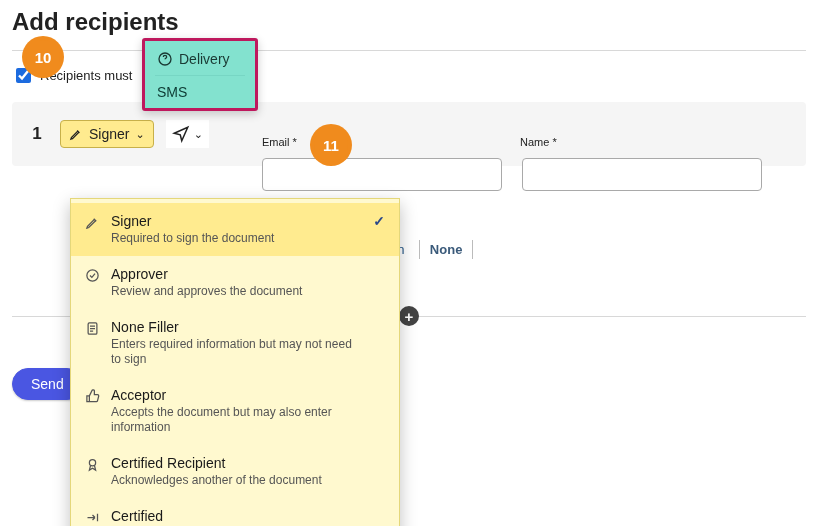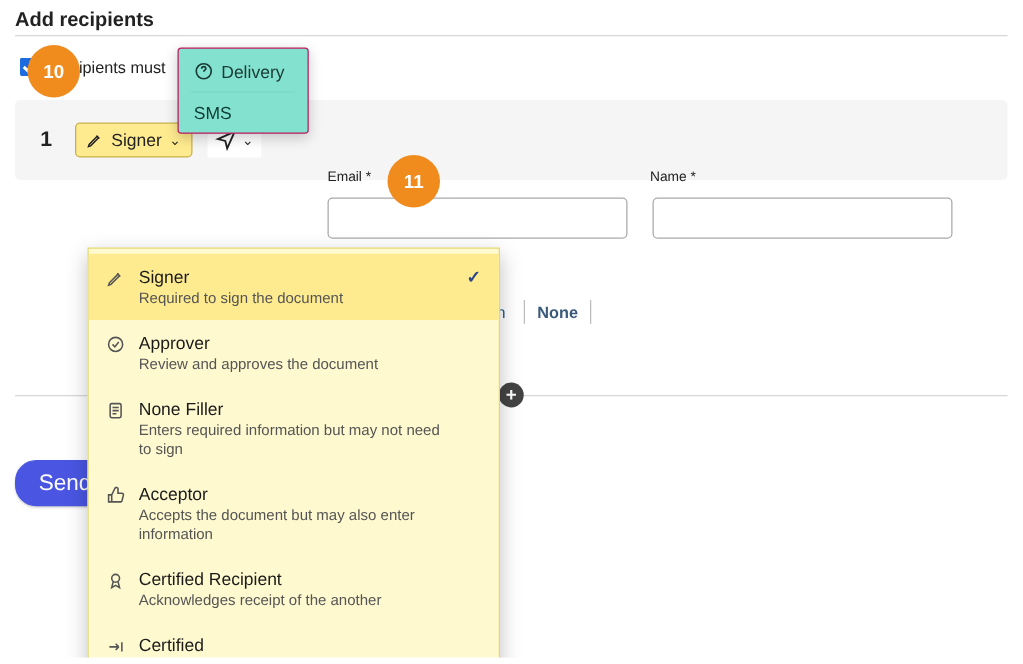--- a/index.html
+++ b/index.html
@@ -1,36 +1,36 @@
 <!DOCTYPE html>
 <html><head>
 <meta charset="utf-8">
 <style>
   * { box-sizing: border-box; font-family: -apple-system, BlinkMacSystemFont, "Segoe UI", Arial, sans-serif; }
   body { margin: 0; padding: 8px 12px; background: #fff; color: #222; font-size: 14px; width: 818px; position: relative; }
-  h1.page-title { font-size: 16px; font-weight: 600; margin: 0 0 2px 0; }
+  h1.page-title { font-size: 24px; font-weight: 600; margin: 0 0 14px 0; }
   hr.divider { border: none; border-top: 1px solid #d8d8d8; margin: 0 0 14px 0; }
   .row-check { display: flex; align-items: center; gap: 6px; margin-bottom: 16px; font-size: 13px; }
   input[type="checkbox"] { width: 15px; height: 15px; accent-color: #1c6bdf; }
 
   .recipient-block { background: #f5f5f5; border-radius: 4px; padding: 18px 14px 18px 14px; display: flex; align-items: center; gap: 12px; position: relative; }
   .rec-number { font-size: 17px; font-weight: 600; width: 22px; text-align: center; }
   .role-btn { display: inline-flex; align-items: center; gap: 6px; background: #ffeb8f; border: 1px solid #c7b04a; padding: 5px 8px; border-radius: 4px; cursor: pointer; font-size: 14px; position: relative; }
   .role-btn svg { width: 14px; height: 14px; }
   .chev { font-size: 11px; }
   .delivery-btn { display: inline-flex; align-items: center; gap: 4px; background: #fff; border: none; padding: 5px 6px; cursor: pointer; }
   .delivery-btn svg { width: 18px; height: 18px; }
   input.text-field { border: 1px solid #a9a9a9; border-radius: 4px; padding: 6px 8px; font-size: 14px; width: 240px; height: 33px; background: #fff; }
   .auth-val { color: #3a5a7a; border-left: 1px solid #bbb; border-right: 1px solid #bbb; padding: 2px 10px; font-weight: bold; }
   .add-more-icon { display:inline-flex; width: 20px; height: 20px; border-radius: 50%; background: #444; color:#fff; align-items:center; justify-content:center; font-size:15px; font-weight:700; cursor:pointer;}
 
-  button.send { background: #4a56e2; border: 1px solid #4a56e2; color: #fff; padding: 7px 18px; border-radius: 17px; font-size: 18px; cursor: pointer; box-shadow: 0 1px 2px rgba(0,0,0,.2);}
+  button.send { background: #4a56e2; border: 1px solid #4a56e2; color: #fff; padding: 7px 18px; border-radius: 17px; font-size: 14px; cursor: pointer; box-shadow: 0 1px 2px rgba(0,0,0,.2);}
 
   
-  .delivery-pop { position: absolute; left: 130px; top: 30px; width: 105px; background: #83e2cf; border: 1px solid #be185d; border-radius: 3px; padding: 0; box-shadow: 0 3px 10px rgba(0,0,0,.2); z-index: 40; }
+  .delivery-pop { position: absolute; left: 130px; top: 30px; width: 116px; background: #83e2cf; border: 3px solid #be185d; border-radius: 3px; padding: 0; box-shadow: 0 3px 10px rgba(0,0,0,.2); z-index: 40; }
   .delivery-pop .dp-head { display:flex; align-items:center; gap:6px; padding: 10px 12px 8px; font-size: 14px; color:#1a3a34; }
   .delivery-pop .dp-head svg { width:16px;height:16px; }
   .delivery-pop .dp-sep { margin: 0 10px; border-top:1px solid #5fbfad55; }
   .delivery-pop .dp-item { padding: 8px 12px; display:flex; align-items:center; justify-content:space-between; font-size:14px; color:#0d3a33; cursor:pointer; }
   .delivery-pop .dp-item.selected::after { content:"✓"; color:#1c4fd6; font-weight:700; }
 
   
   .role-menu { position: absolute; left: 58px; top: 190px; width: 330px; background: #fff9cf; border: 1px solid #e4d77a; box-shadow: 0 6px 16px rgba(0,0,0,.25); z-index: 30; padding: 4px 0;}
   .role-item { padding: 10px 14px 10px 14px; display: flex; gap: 10px; cursor: pointer; position:relative; }
   .role-item.selected { background: #ffeb8f; }
@@ -173,21 +173,21 @@
           <div class="role-desc">Accepts the document but may also enter information</div>
         </span>
     </div>
     <div class="role-item">
       <span class="role-ico"><svg viewBox="0 0 24 24" fill="none" stroke="currentColor" stroke-width="2">
             <circle cx="12" cy="9" r="5"></circle>
             <path d="M9 13l-2 8 5-3 5 3-2-8"></path>
           </svg></span>
       <span class="role-txt">
           <div class="role-name">Certified Recipient</div>
-          <div class="role-desc">Acknowledges receipt of the another</div>
+          <div class="role-desc">Acknowledges another of the document</div>
         </span>
     </div>
     <div class="role-item">
       <span class="role-ico"><svg viewBox="0 0 24 24" fill="none" stroke="currentColor" stroke-width="2">
             <path d="M4 12h12m0 0l-4-4m4 4l-4 4M20 6v12"></path>
           </svg></span>
       <span class="role-txt">
           <div class="role-name">Certified</div>
           <div class="role-desc">Forwards the document to another person who needs to participate</div>
         </span>

